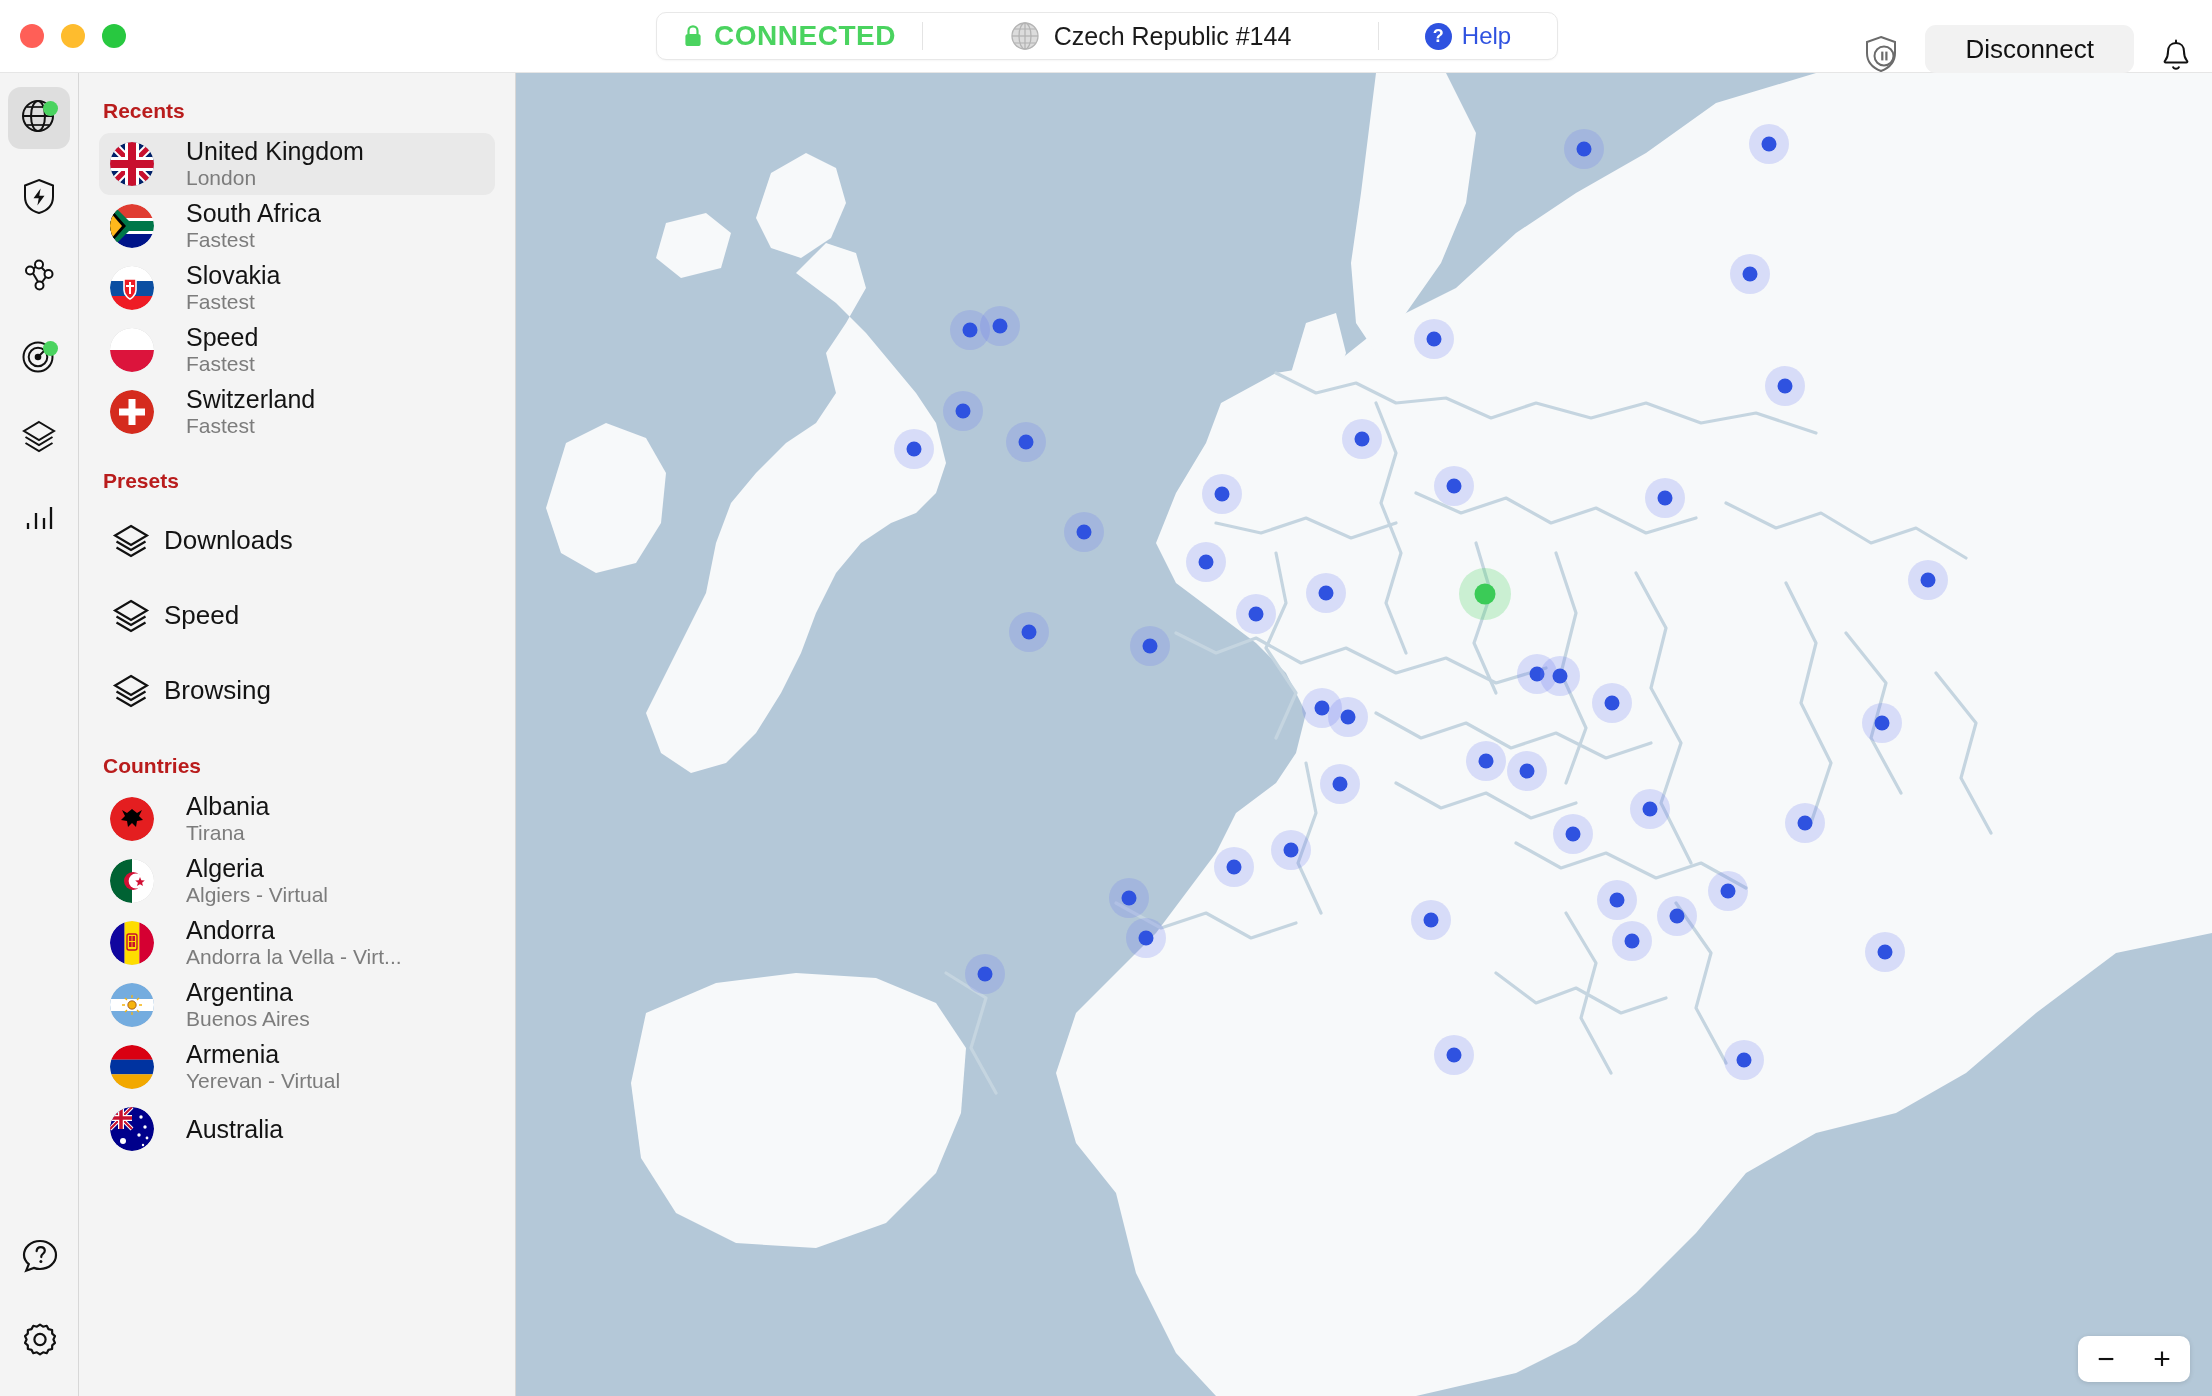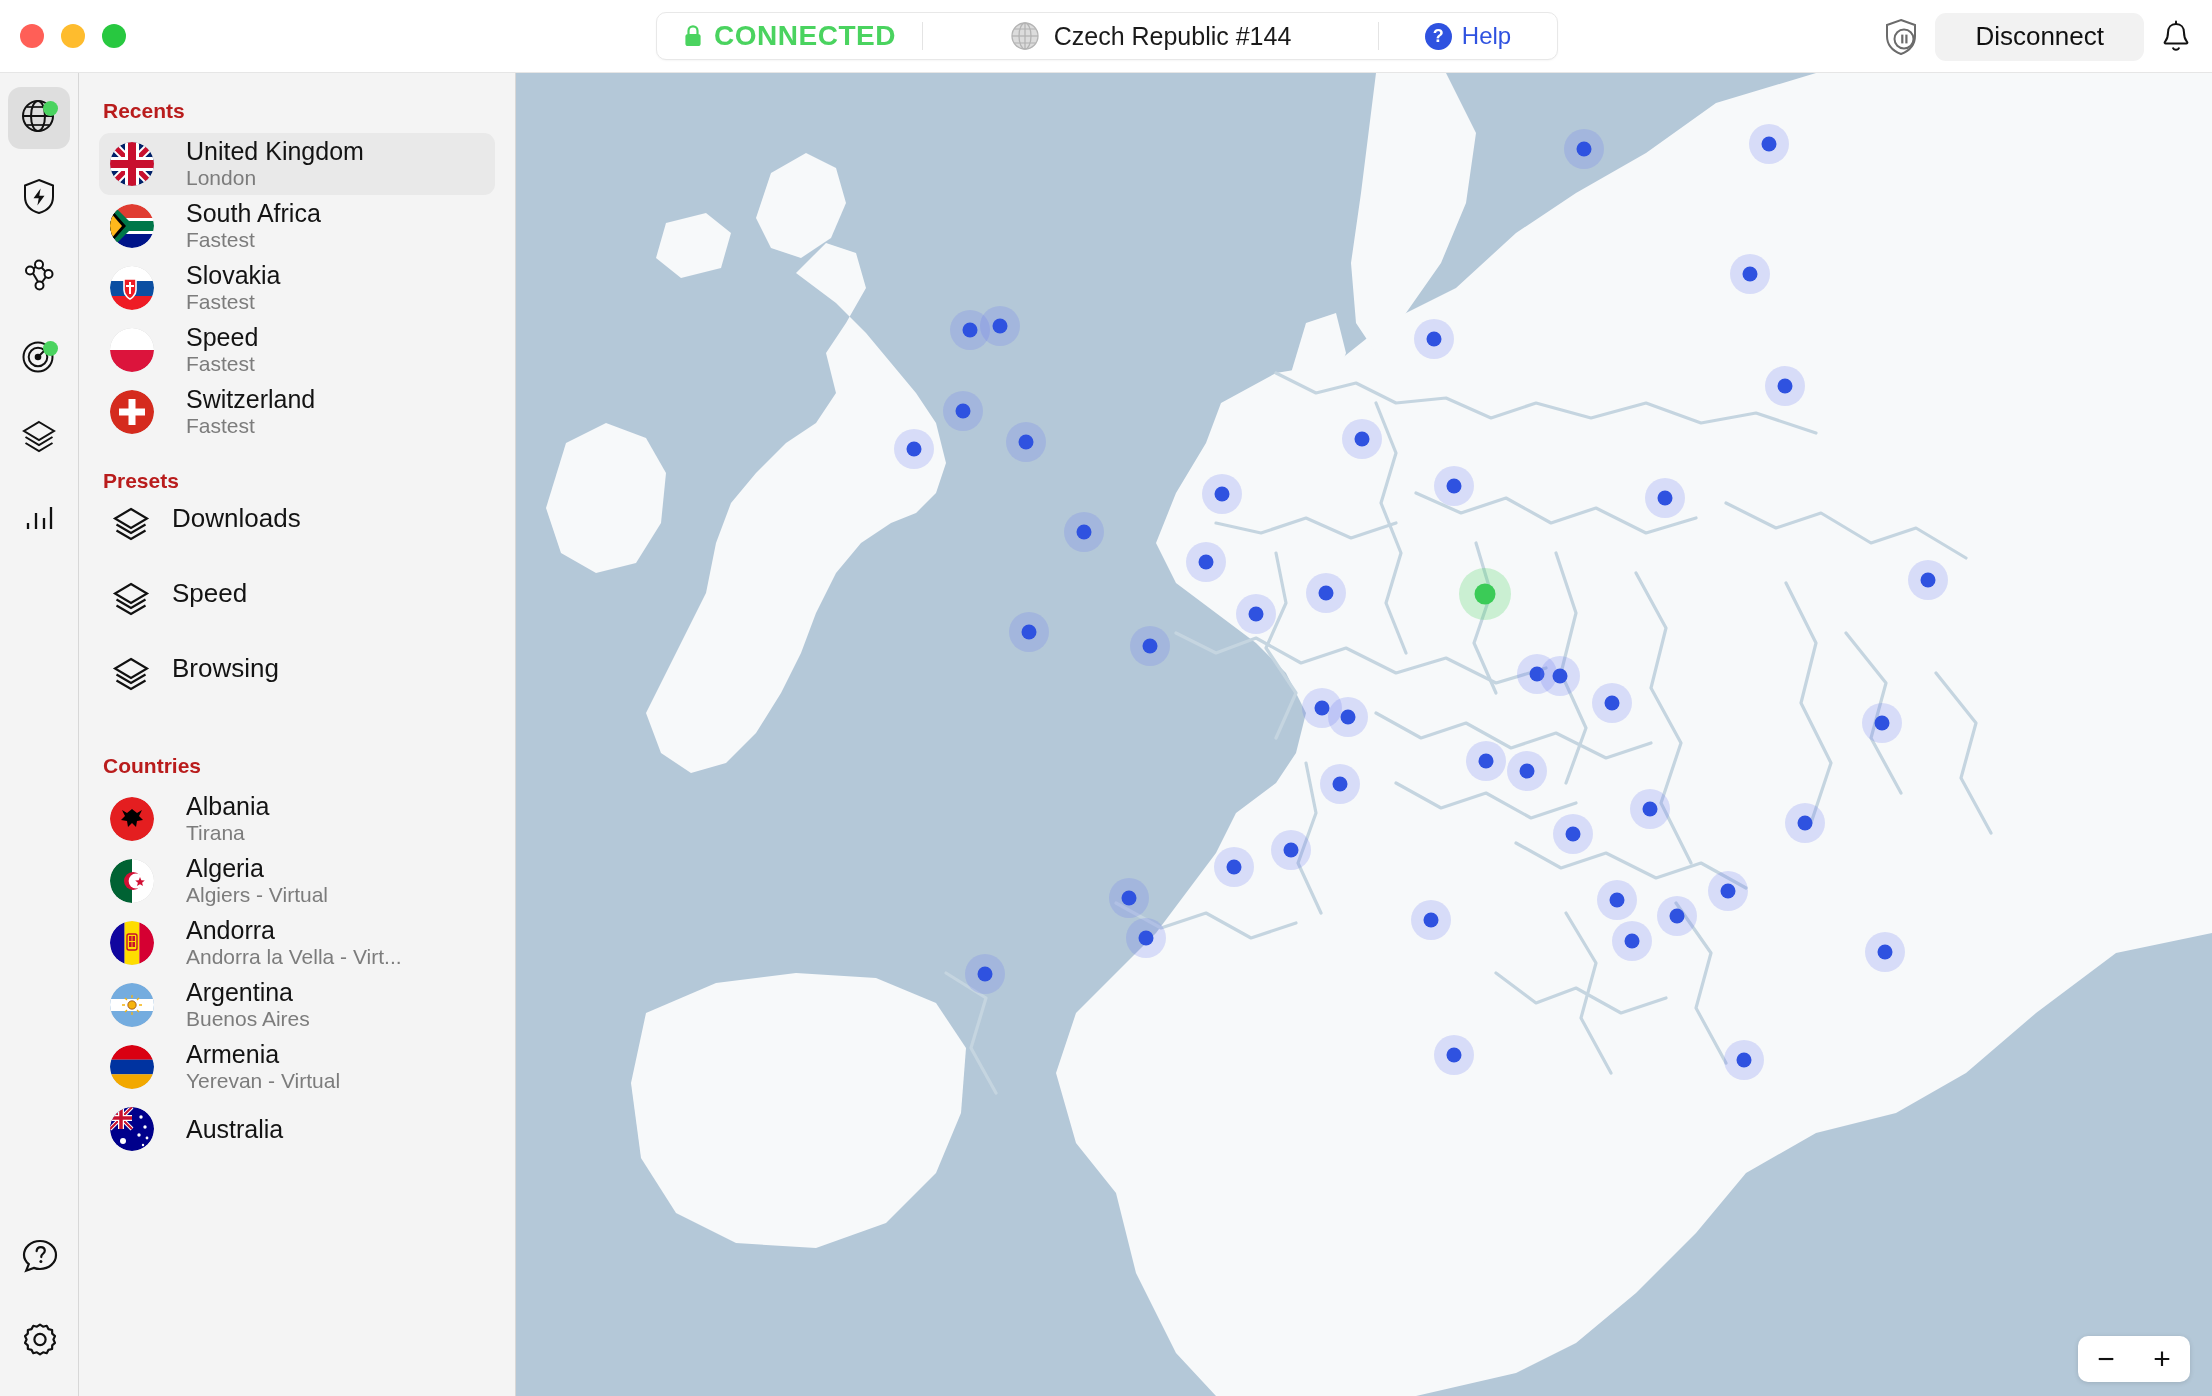--- a/index.html
+++ b/index.html
@@ -41,21 +41,21 @@
   .seg-help { width: 178px; justify-content: center; gap: 10px; }
   .help-badge {
     width: 27px; height: 27px; border-radius: 50%; background: #2f52e0;
     color: #fff; font-size: 18px; font-weight: 700;
     display: flex; align-items: center; justify-content: center;
   }
   .help-txt { color: #2f52e0; font-size: 24px; }
 
   .tb-right {
     position: absolute; right: 20px; top: 0; height: 73px;
-    display: flex; align-items: center; gap: 16px;
+    display: flex; align-items: flex-end; gap: 26px;
   }
   .shield-pause { width: 36px; height: 38px; cursor: pointer; }
   .disconnect-btn {
     background: #f2f2f2; border: none; border-radius: 11px;
     height: 48px; padding: 0 40px;
     font-family: "Liberation Sans", sans-serif;
     font-size: 26px; color: #111; cursor: pointer;
   }
   .bell-ico { width: 32px; height: 34px; cursor: pointer; }
 
@@ -112,21 +112,21 @@
   .row.selected { background: #e9e9e9; }
   .flag {
     width: 44px; height: 44px; border-radius: 50%; flex: 0 0 44px;
     overflow: hidden; position: relative; background: #ddd;
   }
   .flag svg { display: block; width: 44px; height: 44px; }
   .row-text { display: flex; flex-direction: column; justify-content: center; min-width: 0; }
   .row-title { font-size: 25px; color: #131313; line-height: 1.12; white-space: nowrap; }
   .row-sub { font-size: 21px; color: #7c7c7c; line-height: 1.2; white-space: nowrap;
     overflow: hidden; text-overflow: ellipsis; max-width: 330px; }
-  .preset-row { display: flex; gap: 20px; height: 75px;
+  .preset-row { display: flex; align-items: center; gap: 12px; height: 75px;
     padding: 0 11px; border-radius: 11px; cursor: pointer; }
   .preset-label { font-size: 26px; color: #131313; }
   .stack-ico { width: 42px; height: 42px; flex: 0 0 42px; }
 
   
   .map { flex: 1; position: relative; overflow: hidden; background: #b4c8d8; }
   .map svg { position: absolute; inset: 0; width: 100%; height: 100%; display: block; }
   .marker { position: absolute; transform: translate(-50%, -50%); pointer-events: auto; cursor: pointer; }
   .marker .halo {
     position: absolute; left: 50%; top: 50%; transform: translate(-50%,-50%);

